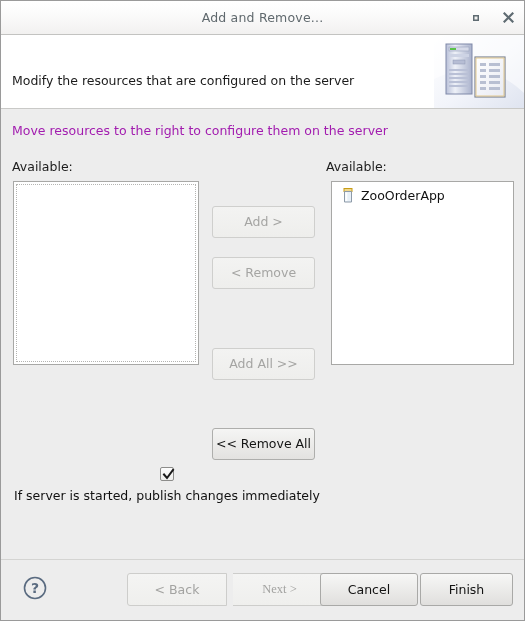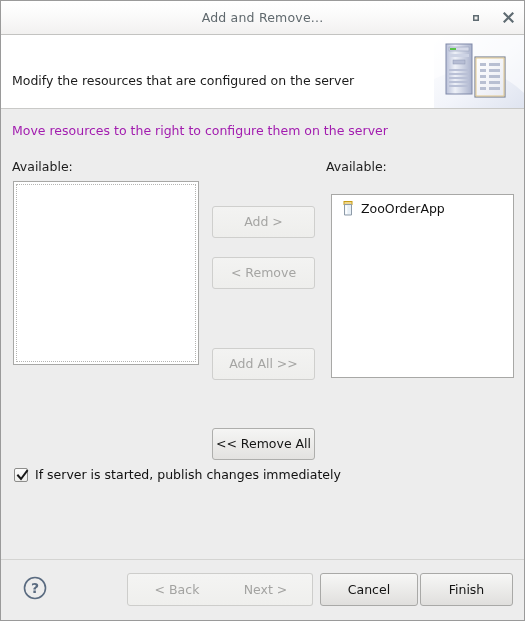--- a/index.html
+++ b/index.html
@@ -136,21 +136,21 @@
   }
   .listbox.available::after {
     content: "";
     position: absolute;
     left: 2px; top: 2px; right: 2px; bottom: 2px;
     border: 1px dotted #b4b4b2;
     pointer-events: none;
   }
   .listbox.configured {
     left: 330px;
-    top: 85px;
+    top: 72px;
     width: 183px;
     height: 184px;
   }
 
   .list-item {
     display: flex;
     align-items: center;
     gap: 6px;
     padding: 6px 6px 0 9px;
     font-size: 12.5px;
@@ -193,20 +193,21 @@
 
   
   .checkrow {
     position: absolute;
     left: 13px;
     top: 358px;
     display: flex;
     align-items: center;
     gap: 7px;
     cursor: default;
+    flex-direction: column;
   }
   .checkbox {
     width: 14px;
     height: 14px;
     box-sizing: border-box;
     border: 1px solid #8d8d8b;
     border-radius: 2px;
     background: linear-gradient(to bottom, #fdfdfd, #eeeeec);
     position: relative;
     flex: 0 0 auto;
@@ -247,21 +248,21 @@
     color: #141414;
     border-color: #a9a9a7;
     border-radius: 3px;
   }
   .footer-btn.disabled {
     background: linear-gradient(to bottom, #f4f4f3 0%, #efefed 100%);
     color: #a3a3a1;
     border-color: #cdcdcb;
   }
   .btn-back   { left: 126px;  width: 100px; border-radius: 3px 0 0 3px; }
-  .btn-next   { left: 218px;  width: 94px; border-radius: 0 3px 3px 0; border-left: none; }
+  .btn-next   { left: 232px;  width: 94px; border-radius: 0 3px 3px 0; border-left: none; font-family: Liberation Serif, serif; }
   .btn-cancel { left: 319px;  width: 98px; }
   .btn-finish { left: 419px;  width: 93px; }
 </style>
 </head>
 <body>
 
 <div class="window">
 
   <div class="titlebar">
     <div class="titlebar-title">Add and Remove...</div>

